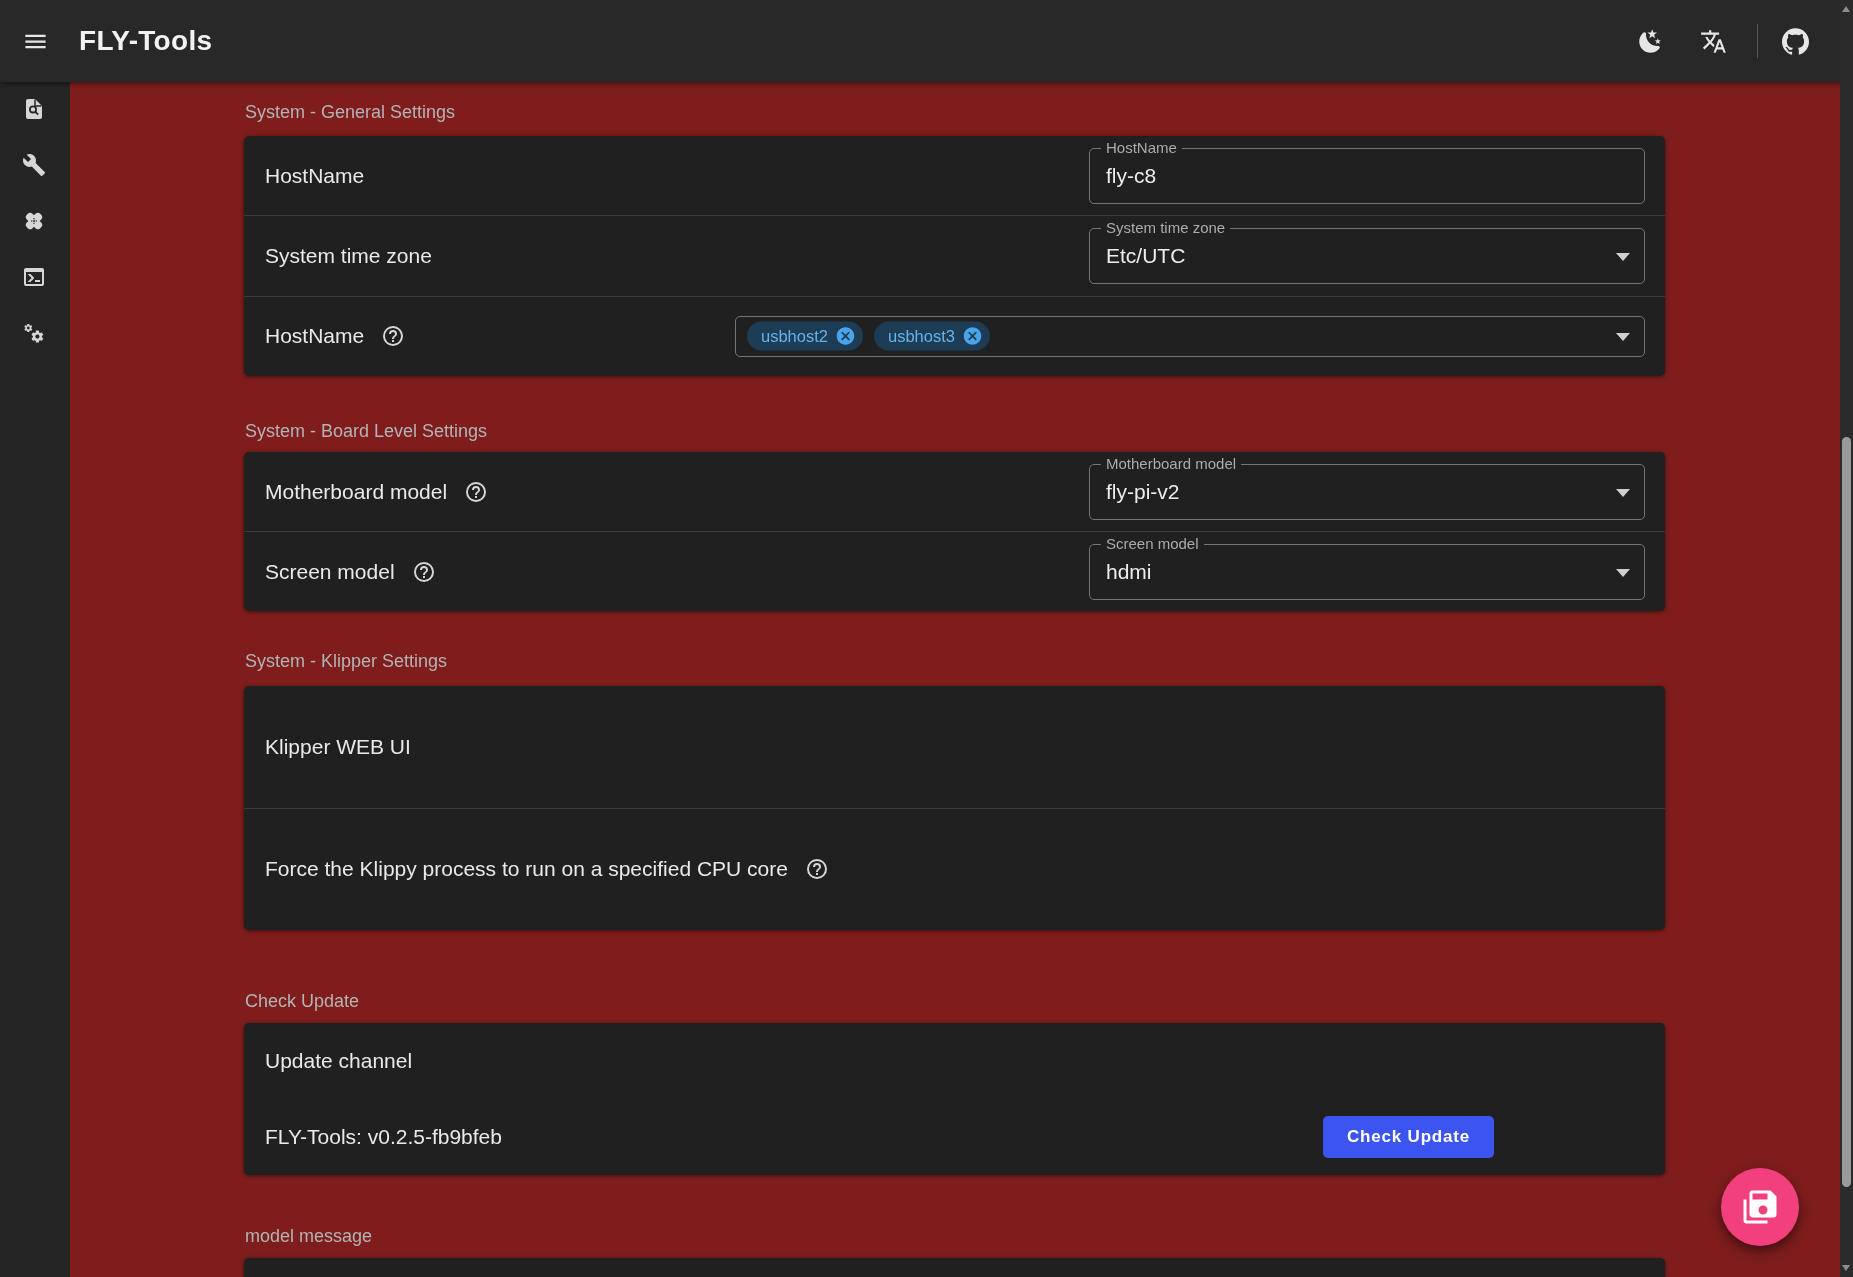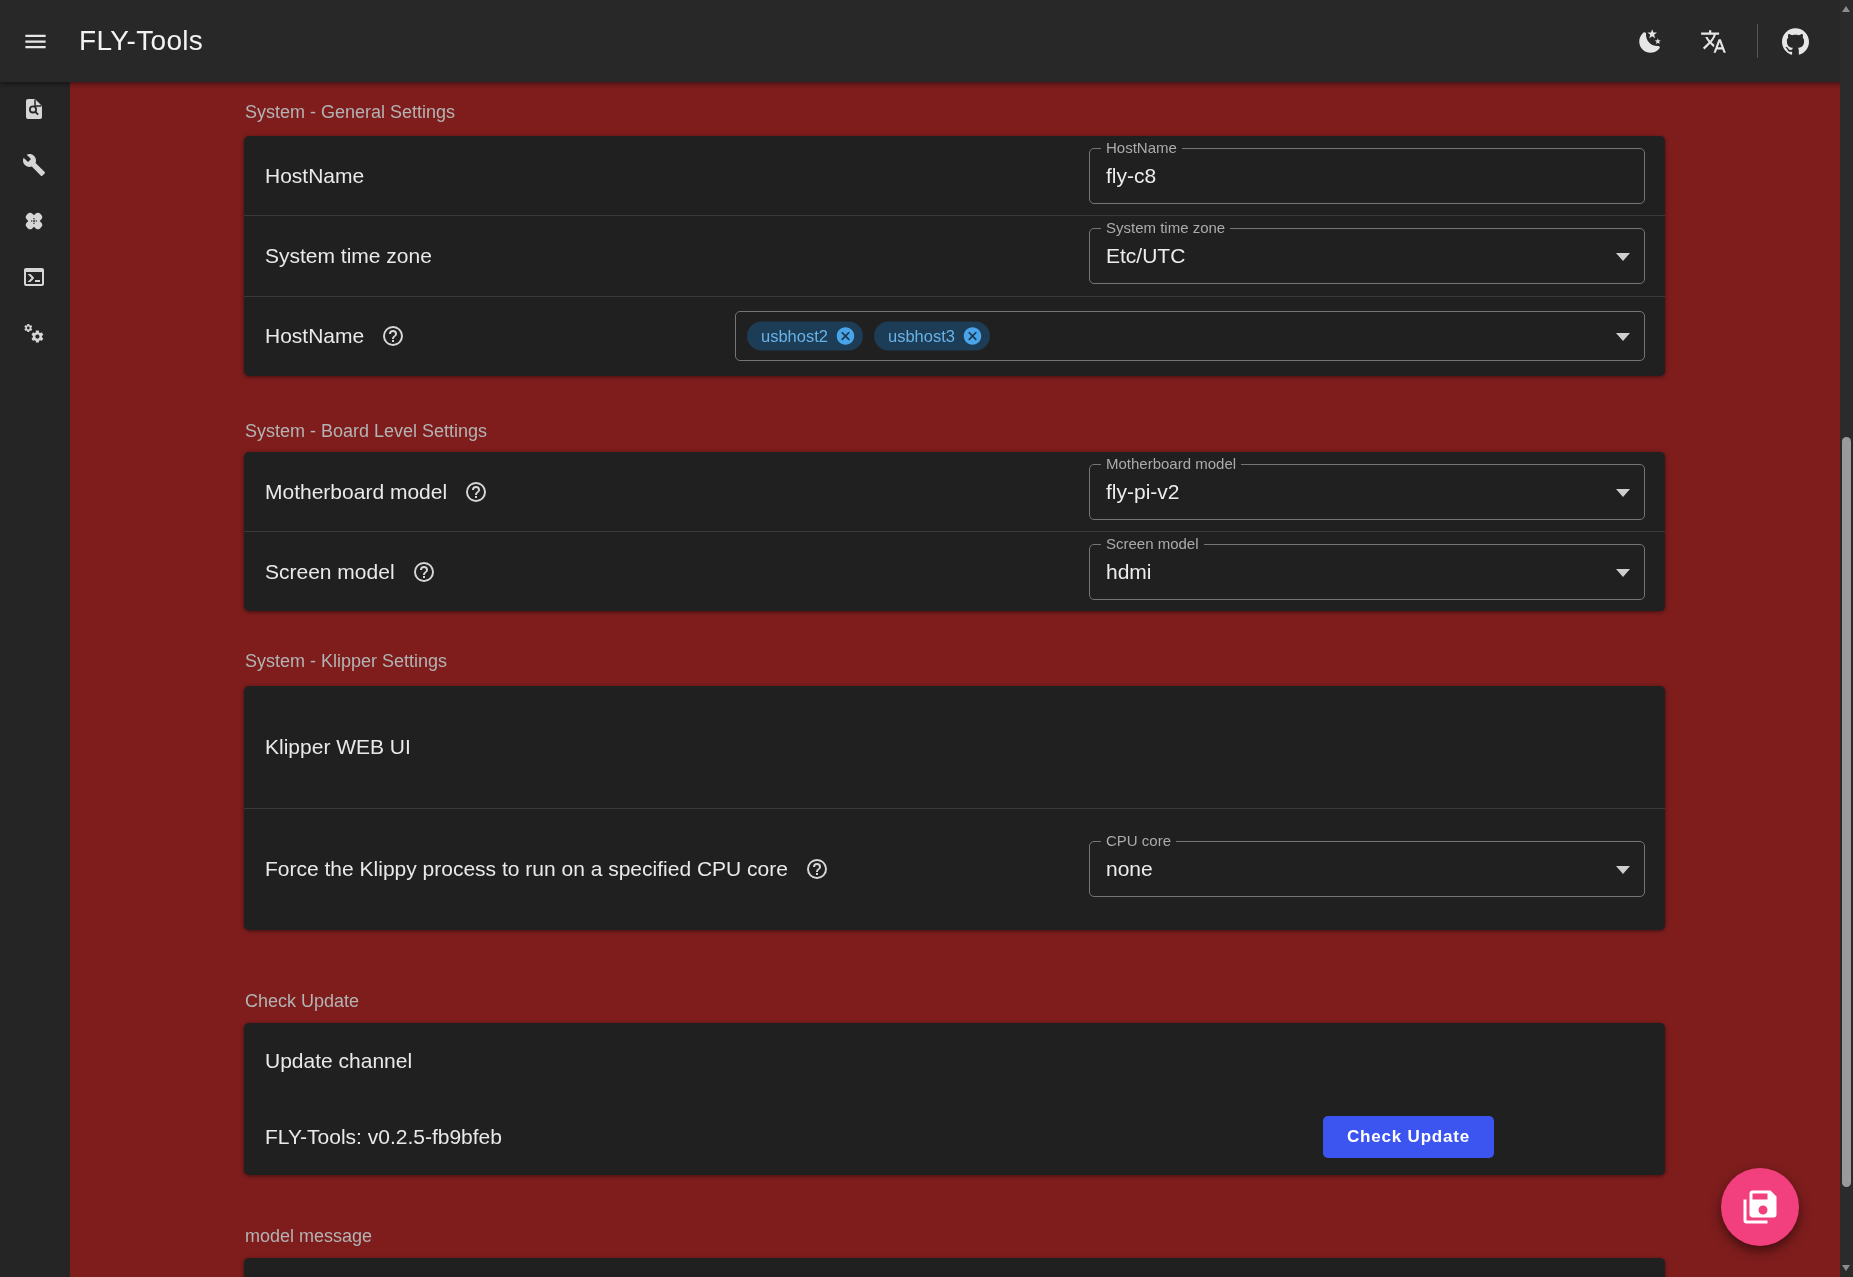--- a/index.html
+++ b/index.html
@@ -8,21 +8,21 @@
   .stage { position:relative; width:1853px; height:1277px; background:#0a0a0a; }
 
   
   .appbar { position:absolute; top:0; left:0; width:1853px; height:82px; background:#282828;
     display:flex; align-items:center; padding:0 44px 0 22px; z-index:6;
     box-shadow:0 2px 5px rgba(0,0,0,.45); }
   .icon-btn { background:none; border:none; color:#e6e6e6; display:flex; align-items:center;
     justify-content:center; cursor:pointer; padding:0; }
   .icon-btn svg { width:27px; height:27px; fill:currentColor; }
   .menu-btn { margin-right:30px; }
-  .app-title { color:#f2f2f2; font-size:28px; font-weight:400; letter-spacing:.3px; }
+  .app-title { color:#f2f2f2; font-size:28px; font-weight:700; letter-spacing:.3px; }
   .appbar-spacer { flex:1; }
   .ab-right { margin-left:36px; }
   .vdiv { width:1px; height:34px; background:#565656; margin-left:30px; }
   .gh { margin-left:24px; }
 
   
   .sidebar { position:absolute; top:82px; left:0; width:70px; bottom:0; background:#252525;
     display:flex; flex-direction:column; align-items:stretch; z-index:5; }
   .side-btn { width:70px; height:56px; background:none; border:none; display:flex;
     align-items:center; justify-content:center; color:#8f9398; cursor:pointer; }
@@ -39,21 +39,21 @@
   .row + .row { border-top:1px solid #3a3a3a; }
   .row-label { margin-left:21px; font-size:21px; color:#e9e9e9; display:flex;
     align-items:center; gap:17px; }
   .help { width:24px; height:24px; color:#d6d6d6; display:inline-flex; }
   .help svg { width:24px; height:24px; fill:currentColor; }
   .ctl { margin-left:auto; margin-right:20px; display:flex; align-items:center; }
 
   
   .field { position:relative; border:1px solid #757575; border-radius:5px; background:transparent; }
   .field-std { width:556px; height:56px; }
-  .field-overlays { width:910px; height:50px; }
+  .field-overlays { width:910px; height:41px; }
   .field-plain { width:322px; height:58px; }
   .flabel { position:absolute; top:-10px; left:11px; padding:0 5px; background:#202020;
     font-size:15px; color:#ababab; line-height:18px; }
   .fvalue { position:absolute; left:16px; top:50%; transform:translateY(-50%);
     font-size:21px; color:#ededed; white-space:nowrap; }
   .caret { position:absolute; right:14px; top:50%; margin-top:-3px; width:0; height:0;
     border-left:7px solid transparent; border-right:7px solid transparent;
     border-top:8px solid #cfcfcf; }
 
   
@@ -290,27 +290,20 @@
       </div>
       <div class="row">
         <div class="row-label">
           <span>Force the Klippy process to run on a specified CPU core</span>
           <span class="help">
             <svg viewBox="0 0 24 24">
                 <path d="M11,18H13V16H11V18M12,2A10,10 0 0,0 2,12A10,10 0 0,0 12,22A10,10 0 0,0 22,12A10,10 0 0,0 12,2M12,20C7.59,20 4,16.41 4,12C4,7.59 7.59,4 12,4C16.41,4 20,7.59 20,12C20,16.41 16.41,20 12,20M12,6A4,4 0 0,0 8,10H10A2,2 0 0,1 12,8A2,2 0 0,1 14,10C14,12 11,11.75 11,15H13C13,12.75 16,12.5 16,10A4,4 0 0,0 12,6Z"></path>
               </svg>
           </span>
         </div>
-        <div class="ctl">
-          <div class="field field-std">
-            <span class="flabel">CPU core</span>
-            <span class="fvalue">none</span>
-            <span class="caret"></span>
-          </div>
-        </div>
       </div>
     </section>
 
     <div class="section-title" style="top:909px">Check Update</div>
     <section class="card" style="top:941px; height:152px">
       <div class="row" style="border:none">
         <div class="row-label">
             <span>Update channel</span>
           </div>
       </div>

